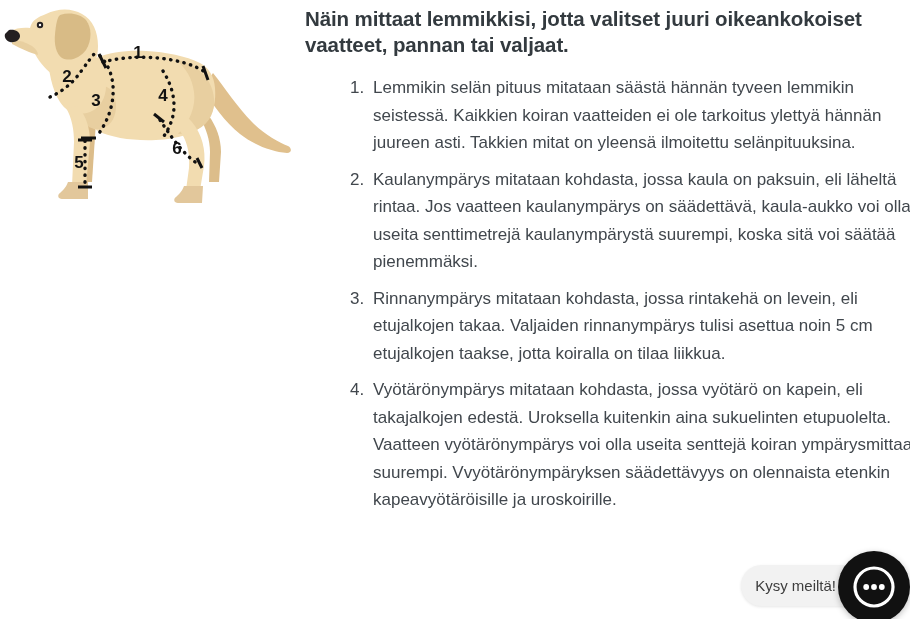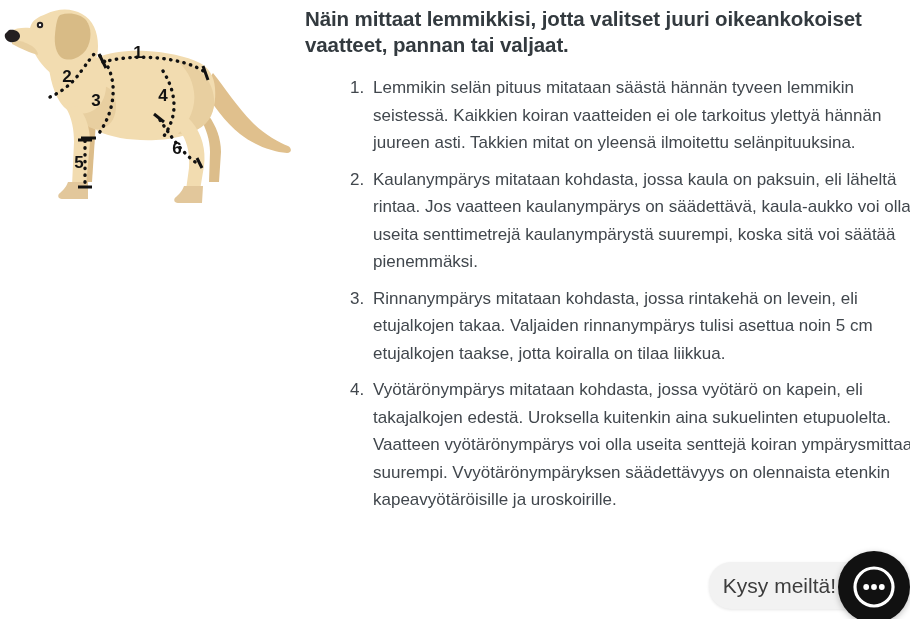--- a/index.html
+++ b/index.html
@@ -83,21 +83,21 @@
     right: 0px;
     bottom: -4px;
     display: flex;
     align-items: center;
     gap: 0px;
     z-index: 50;
   }
   #chat-label {
     background: #f2f2f2;
     color: #3d3d3d;
-    font-size: 21px;
+    font-size: 15px;
     line-height: 1;
     padding: 13px 16px 13px 14px;
     border-radius: 22px 0 0 22px;
     white-space: nowrap;
     box-shadow: 0 1px 3px rgba(0,0,0,0.10);
     position: relative;
     left: 14px;
     bottom: 2px;
   }
   #chat-bubble-button {

